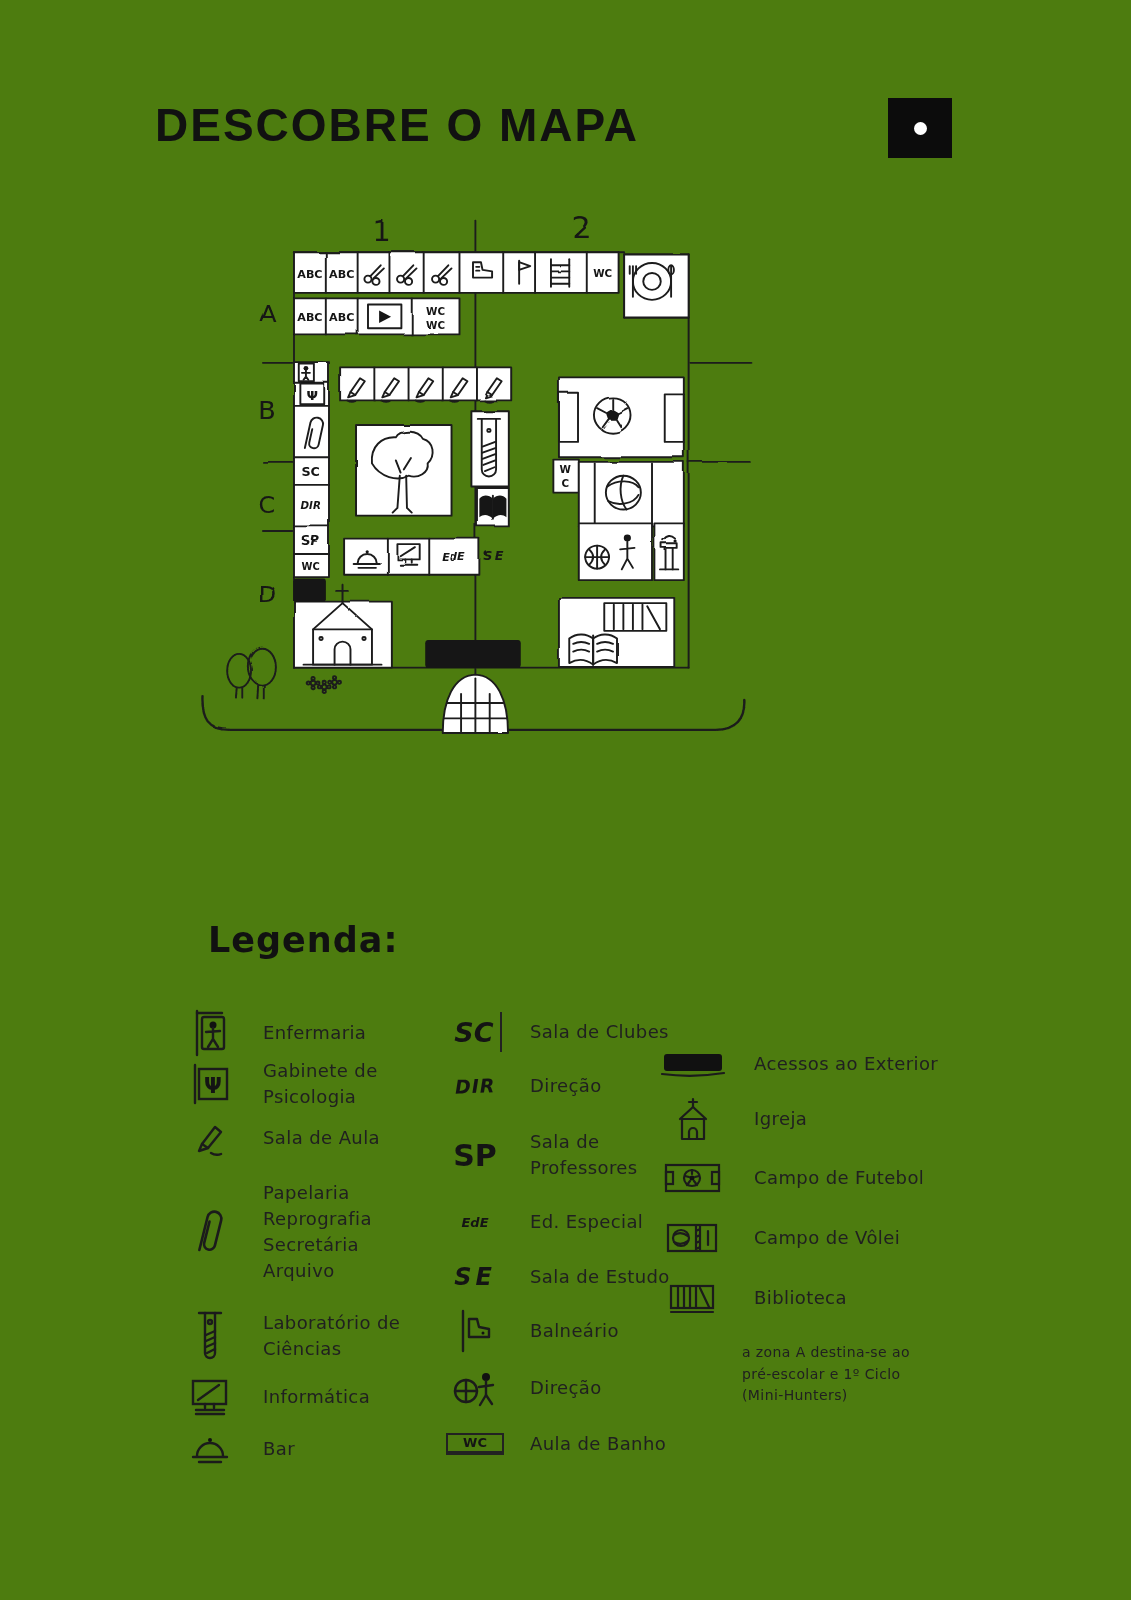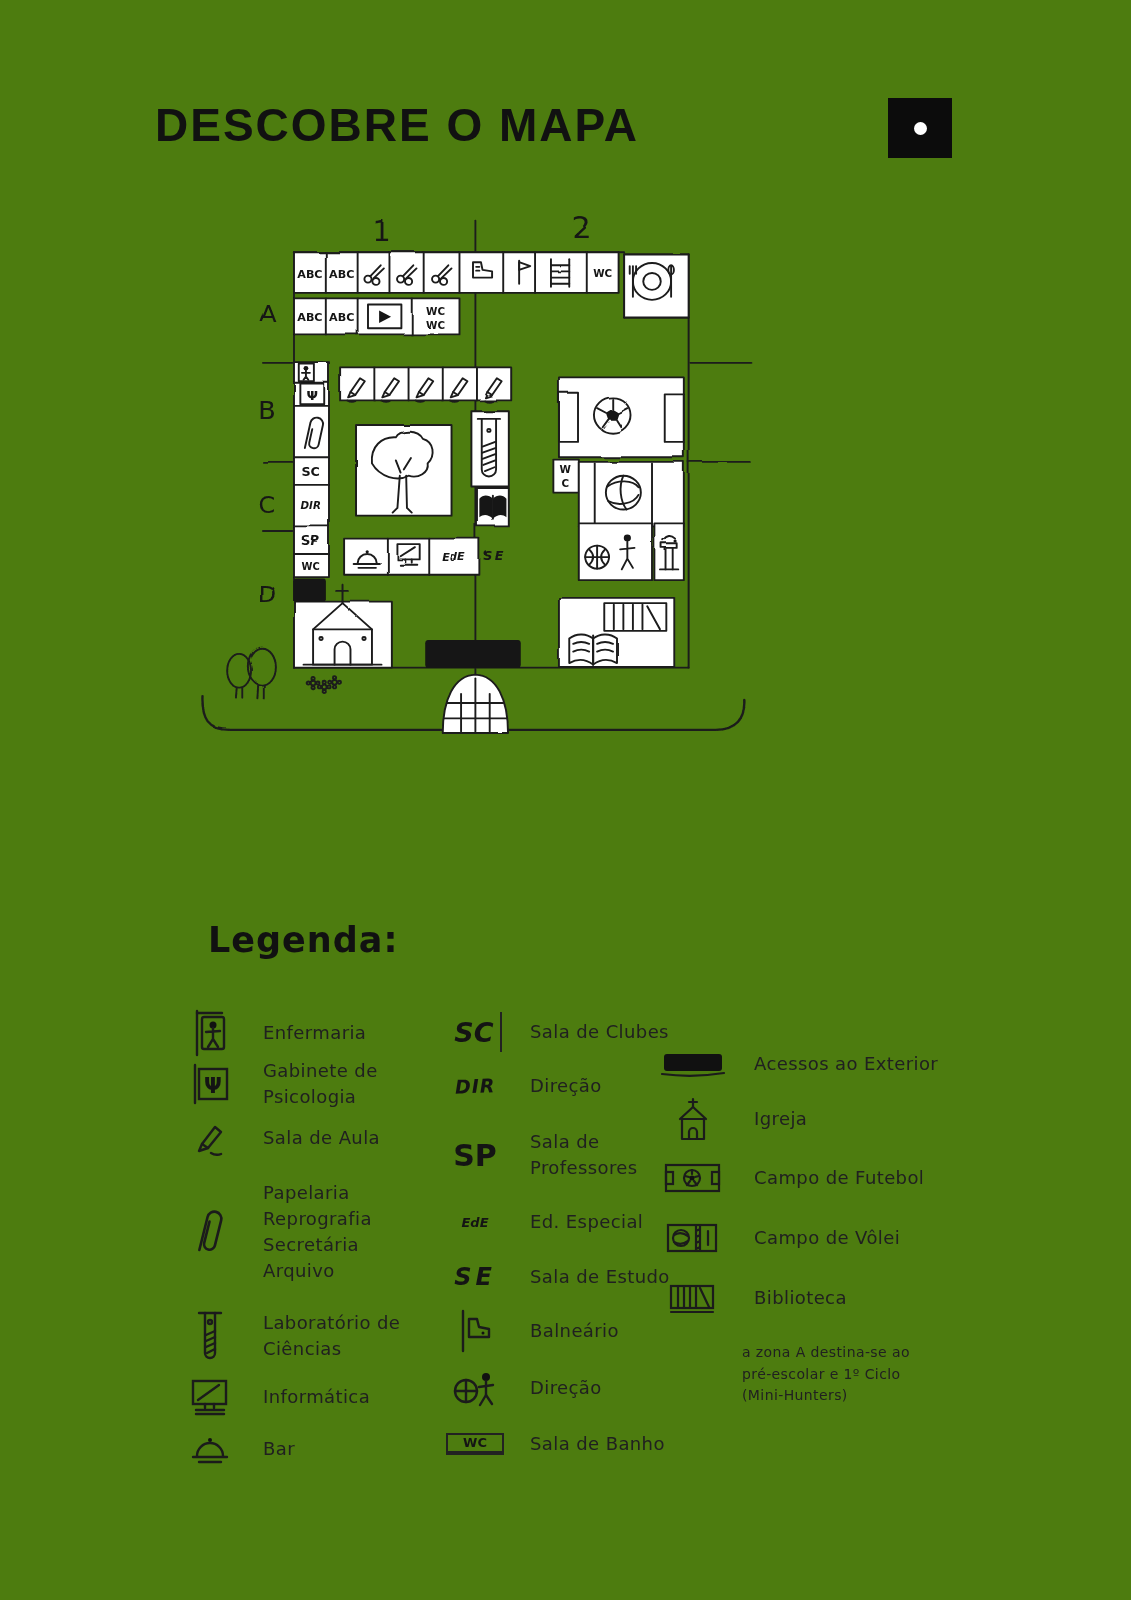--- a/index.html
+++ b/index.html
@@ -560,21 +560,21 @@
               <path d="M34,27 L28,37 M34,27 L40,36"></path>
             </g>
           </svg>
       </span>
       <span class="legend-label">Direção</span>
     </div>
     <div class="legend-item i8">
       <span class="symbol-cell">
           <span class="sym sym-wc">WC</span>
         </span>
-      <span class="legend-label">Sala de Banho</span>
+      <span class="legend-label">Aula de Banho</span>
     </div>
   </div>
 
   <div class="legend-col col3">
     <div class="legend-item i1">
       <span class="icon-cell">
         <svg width="66" height="28" viewBox="0 0 66 28">
             <rect x="4" y="4" width="58" height="17" rx="3" fill="#111"></rect>
             <path d="M2,24 q31,4 62,-1" stroke="#1b1b1b" stroke-width="2.2" fill="none" stroke-linecap="round"></path>
           </svg>

